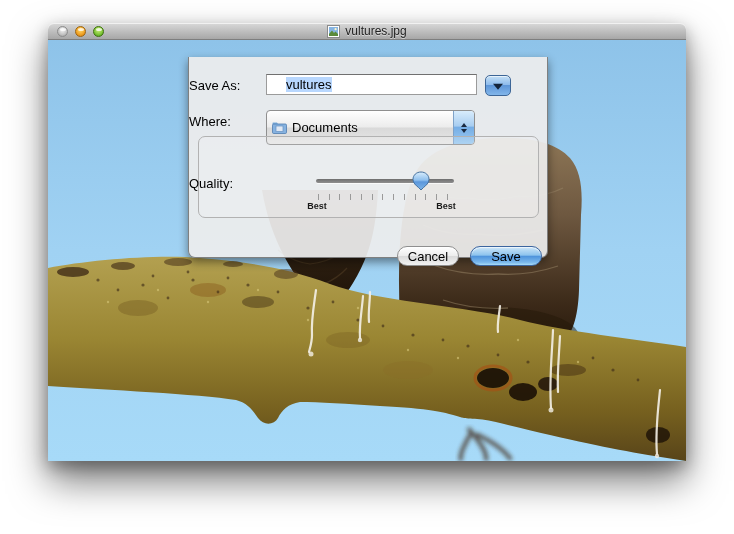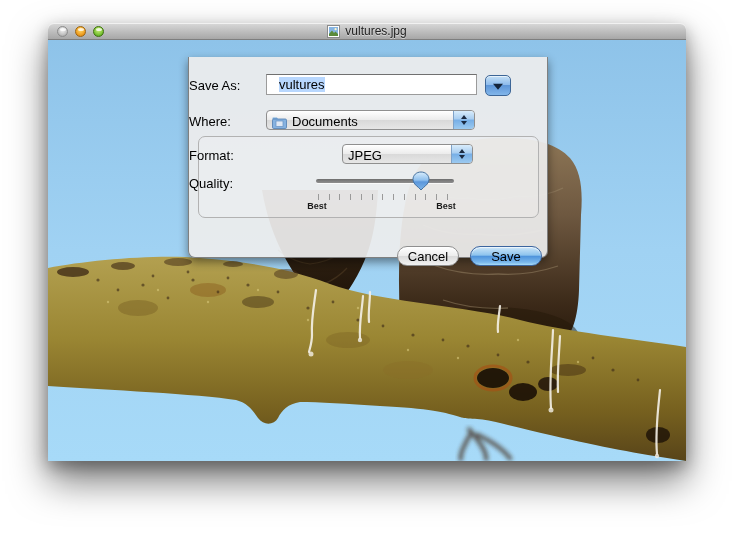--- a/index.html
+++ b/index.html
@@ -37,35 +37,35 @@
   
   .sheet { position:absolute; left:140px; top:17px; width:360px; height:201px;
            background:rgba(237,237,237,.93);
            border:1px solid rgba(110,110,110,.85); border-top:none;
            border-radius:0 0 7px 7px;
            box-shadow:0 4px 10px rgba(0,0,0,.45); z-index:5; }
   .sheet .lbl { position:absolute; font-size:13px; color:#000; text-align:left; }
 
   .textfield { position:absolute; left:77px; top:17px; width:211px; height:21px;
                background:#fff; border:1px solid #9b9b9b; border-top-color:#707070;
-               font-size:13px; line-height:19px; padding-left:12px; overflow:hidden; }
+               font-size:13px; line-height:19px; padding-left:19px; overflow:hidden; }
   .textfield .sel { background:#b8d7fe; }
 
   .disclosure { position:absolute; left:296px; top:18px; width:26px; height:21px;
                 border:1px solid #3d6697; border-radius:5px;
                 background:linear-gradient(#c4e0f6,#8fbcec 45%,#5e96d8 50%,#82b6ea);
                 box-shadow:inset 0 1px 0 rgba(255,255,255,.6); cursor:default; }
   .disclosure .tri { position:absolute; left:50%; top:50%; transform:translate(-50%,-38%);
                      width:0; height:0; border-left:5px solid transparent;
                      border-right:5px solid transparent; border-top:6px solid #14243a; }
 
-  .popup { position:absolute; height:20px; border:1px solid #8f8f8f; border-radius:4px;
+  .popup { position:absolute; height:35px; border:1px solid #8f8f8f; border-radius:4px;
            background:linear-gradient(#ffffff,#ececec 48%,#d9d9d9 52%,#e6e6e6);
            box-shadow:inset 0 1px 0 rgba(255,255,255,.8);
-           display:flex; align-items:flex-end; font-size:13px; color:#000;
+           display:flex; align-items:center; font-size:13px; color:#000;
            padding-left:5px; overflow:hidden; }
   .popup .cap { position:absolute; right:0; top:0; bottom:0; width:21px;
                 border-left:1px solid #7fa2c8; border-radius:0 3px 3px 0;
                 background:linear-gradient(#d8ecfc,#a8cdf0 45%,#76aee6 50%,#9ccaf0);
                 display:flex; flex-direction:column; align-items:center; justify-content:center; gap:2px; }
   .popup .cap .up { width:0; height:0; border-left:3.5px solid transparent;
                     border-right:3.5px solid transparent; border-bottom:4px solid #1a2940; }
   .popup .cap .dn { width:0; height:0; border-left:3.5px solid transparent;
                     border-right:3.5px solid transparent; border-top:4px solid #1a2940; }
   .folder-ic { width:15px; height:12px; margin-right:5px; flex:none; }
@@ -268,28 +268,20 @@
           </svg>
           <span>Documents</span>
           <span class="cap">
               <span class="up"></span>
               <span class="dn"></span>
             </span>
         </div>
 
         <div class="panel"></div>
 
-        <span class="lbl" style="left:0;width:150px;top:91px">Format:</span>
-        <div class="popup" style="left:153px;top:87px;width:131px">
-          <span>JPEG</span>
-          <span class="cap">
-              <span class="up"></span>
-              <span class="dn"></span>
-            </span>
-        </div>
 
         <span class="lbl" style="left:0;width:120px;top:119px">Quality:</span>
         <div class="slider-track">
           <svg class="slider-thumb" viewBox="0 0 18 20" style="left: calc(76% - 9px);">
             <defs>
                 <linearGradient id="th" x1="0" y1="0" x2="0" y2="1">
               <stop offset="0" stop-color="#d9edfc"></stop>
                   <stop offset="0.45" stop-color="#8fc0ee"></stop>
               <stop offset="0.55" stop-color="#5b97dc"></stop>
                   <stop offset="1" stop-color="#7db4e8"></stop>

